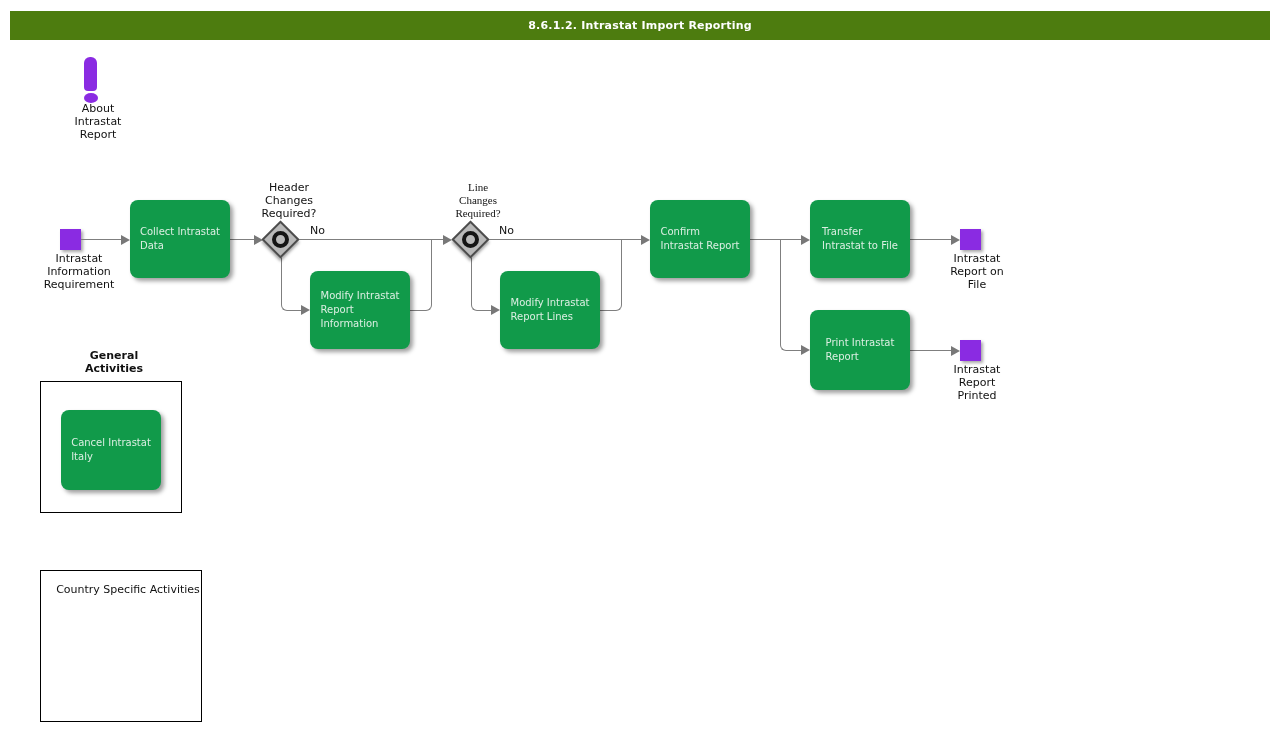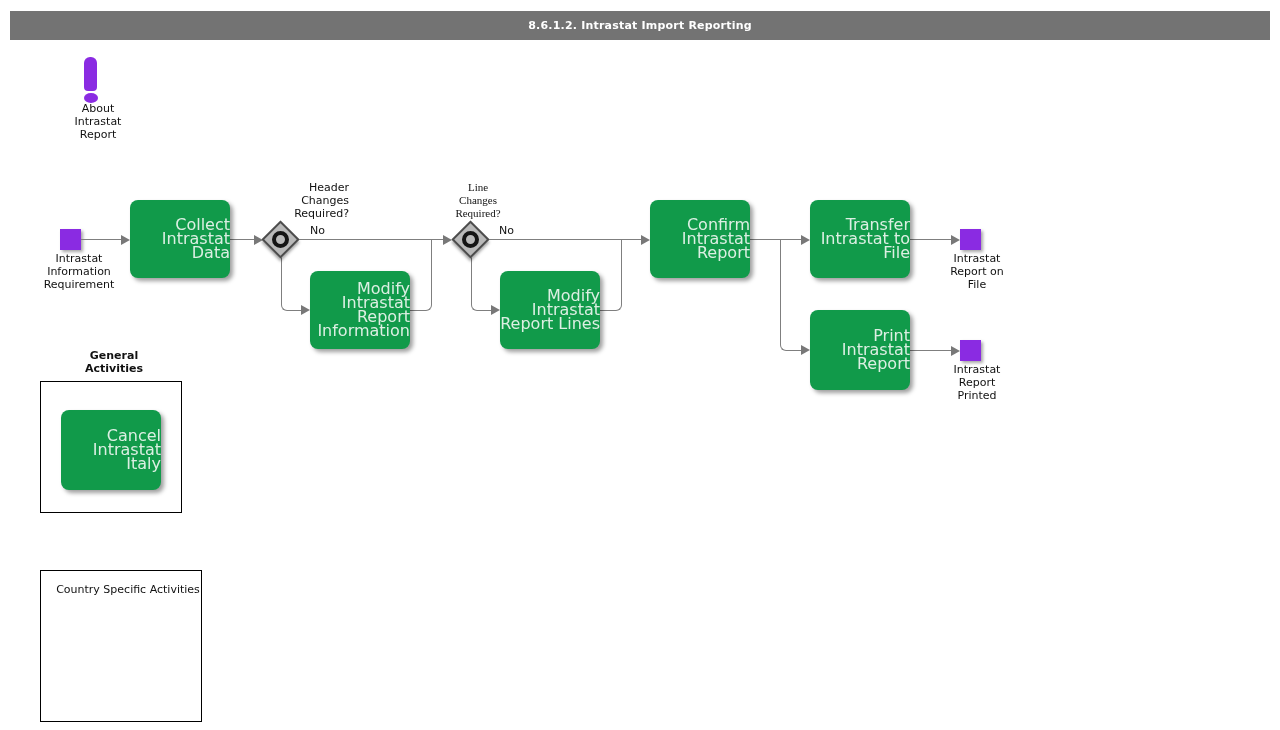--- a/index.html
+++ b/index.html
@@ -3,37 +3,37 @@
 <meta charset="utf-8">
 <style>
   html,body{margin:0;padding:0;background:#ffffff;}
   #canvas{
     position:relative;width:1280px;height:730px;background:#ffffff;overflow:hidden;
     font-family:"DejaVu Sans","Liberation Sans",sans-serif;color:#000;
   }
   
   .titlebar{
     position:absolute;left:10px;top:11px;width:1260px;height:29px;
-    background:#737373;display:flex;align-items:center;justify-content:center;
+    background:#4d7c0f;display:flex;align-items:center;justify-content:center;
   }
   .titlebar span{color:#ffffff;font-size:11px;font-weight:bold;letter-spacing:.2px;}
   
   .label{
     position:absolute;font-size:11px;line-height:13px;text-align:center;
     white-space:pre-line;color:#111;margin-left:8px;
   }
   .label-left{text-align:left;}
   
   .task{
     position:absolute;width:100px;background:#119a4a;border-radius:8px;
     box-shadow:3px 3px 4px rgba(0,0,0,.38);
     display:flex;align-items:center;justify-content:center;cursor:pointer;
   }
   .task span{
-    color:#dcefe3;font-size:16px;line-height:14px;text-align:right;white-space:pre-line;
+    color:#dcefe3;font-size:10px;line-height:14px;text-align:left;white-space:pre-line;
   }
   
   .event{
     position:absolute;width:21px;height:21px;background:#8a2be2;
     box-shadow:2px 2px 3px rgba(0,0,0,.35);
   }
   
   .excl-bar{
     position:absolute;left:84px;top:57px;width:13px;height:34px;
     background:#8a2be2;border-radius:6px 6px 4px 4px;
@@ -120,21 +120,21 @@
   <div class="elbow-ur" style="left:600px;top:240px;width:21px;height:70px;"></div>
 
   <div class="elbow-dl" style="left:780px;top:240px;width:22px;height:110px;"></div>
   <div class="arr" style="left:801px;top:345px;"></div>
 
   <div class="task" style="left:130px;top:200px;height:78px;">
     <span>Collect Intrastat
 Data</span>
   </div>
 
-  <div class="label" style="left:221px;top:181px;width:120px;text-align:right;">Header
+  <div class="label" style="left:221px;top:181px;width:120px;">Header
 Changes
 Required?</div>
   <div class="gateway" style="left:267px;top:226px;">
     <div class="ring"></div>
   </div>
   <div class="label label-left" style="left:302px;top:224px;width:30px;">No</div>
 
   <div class="task" style="left:310px;top:271px;height:78px;">
     <span>Modify Intrastat
 Report

